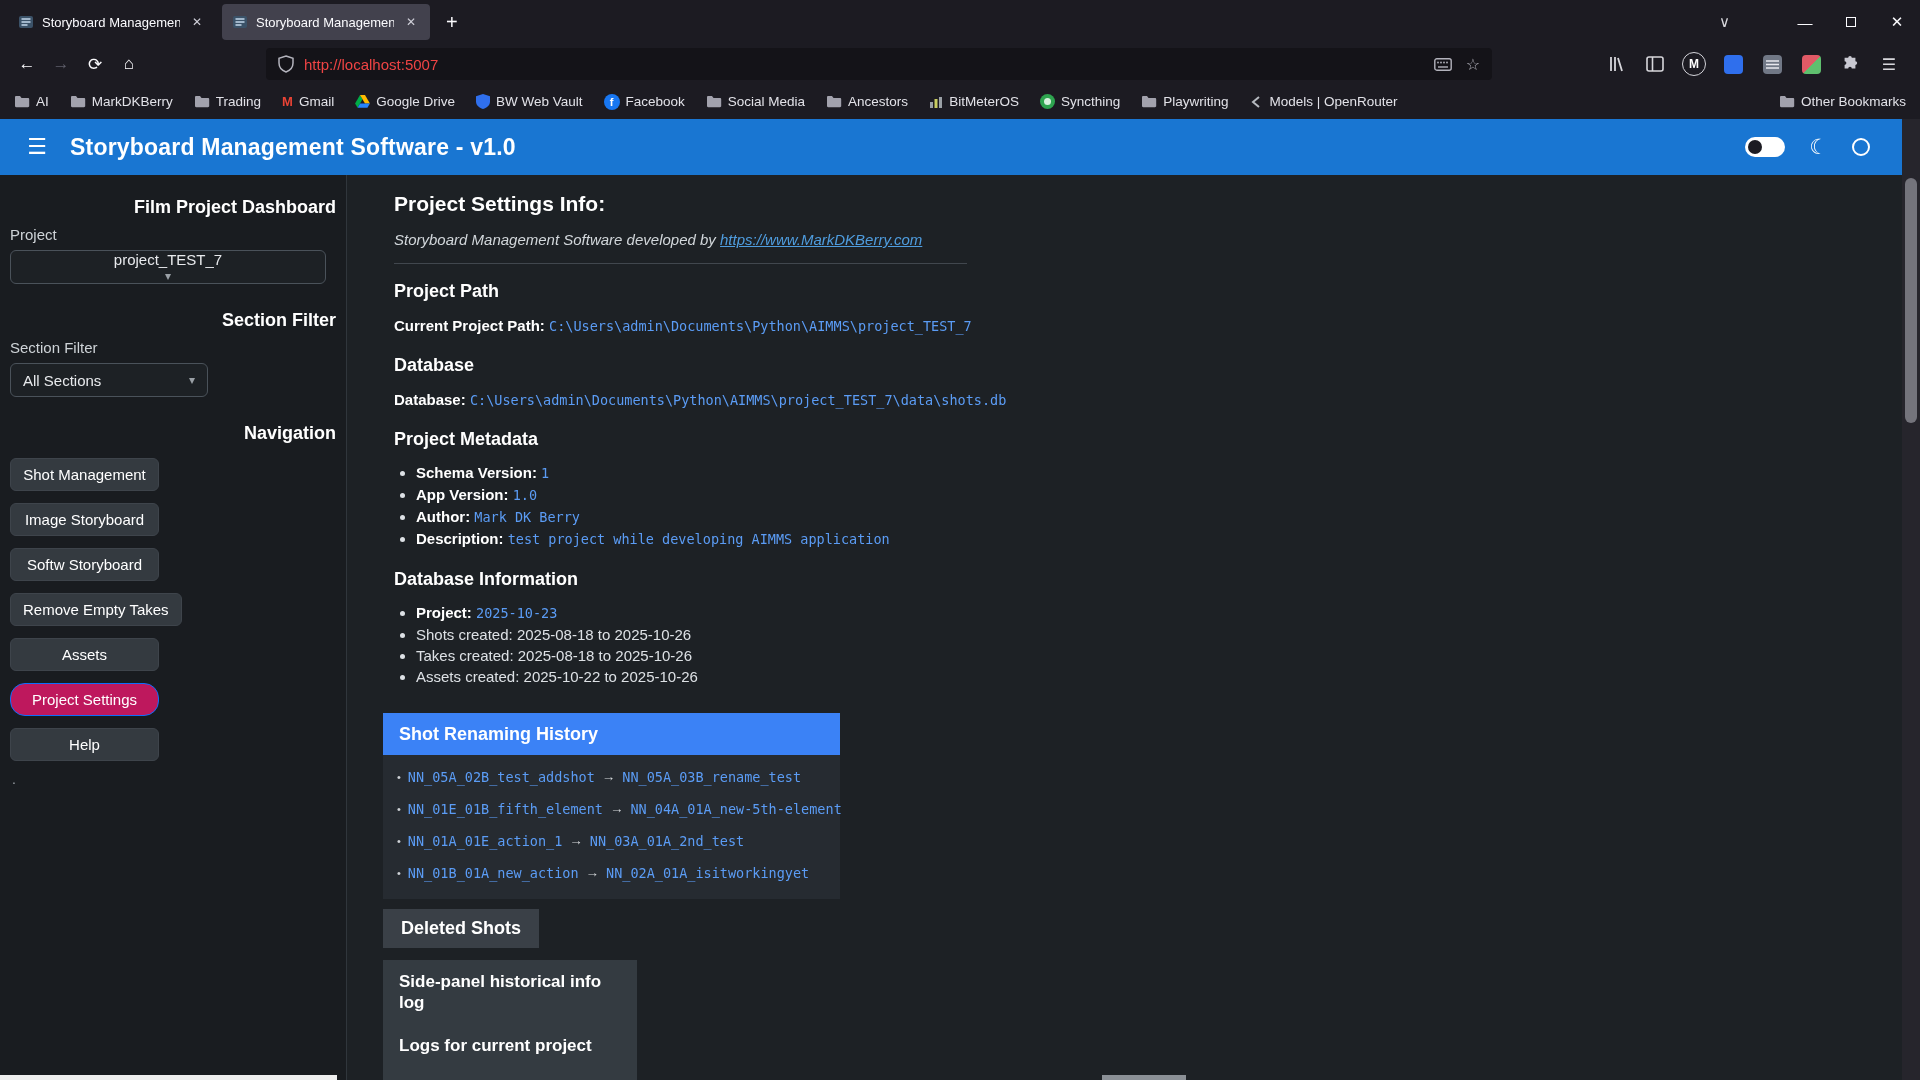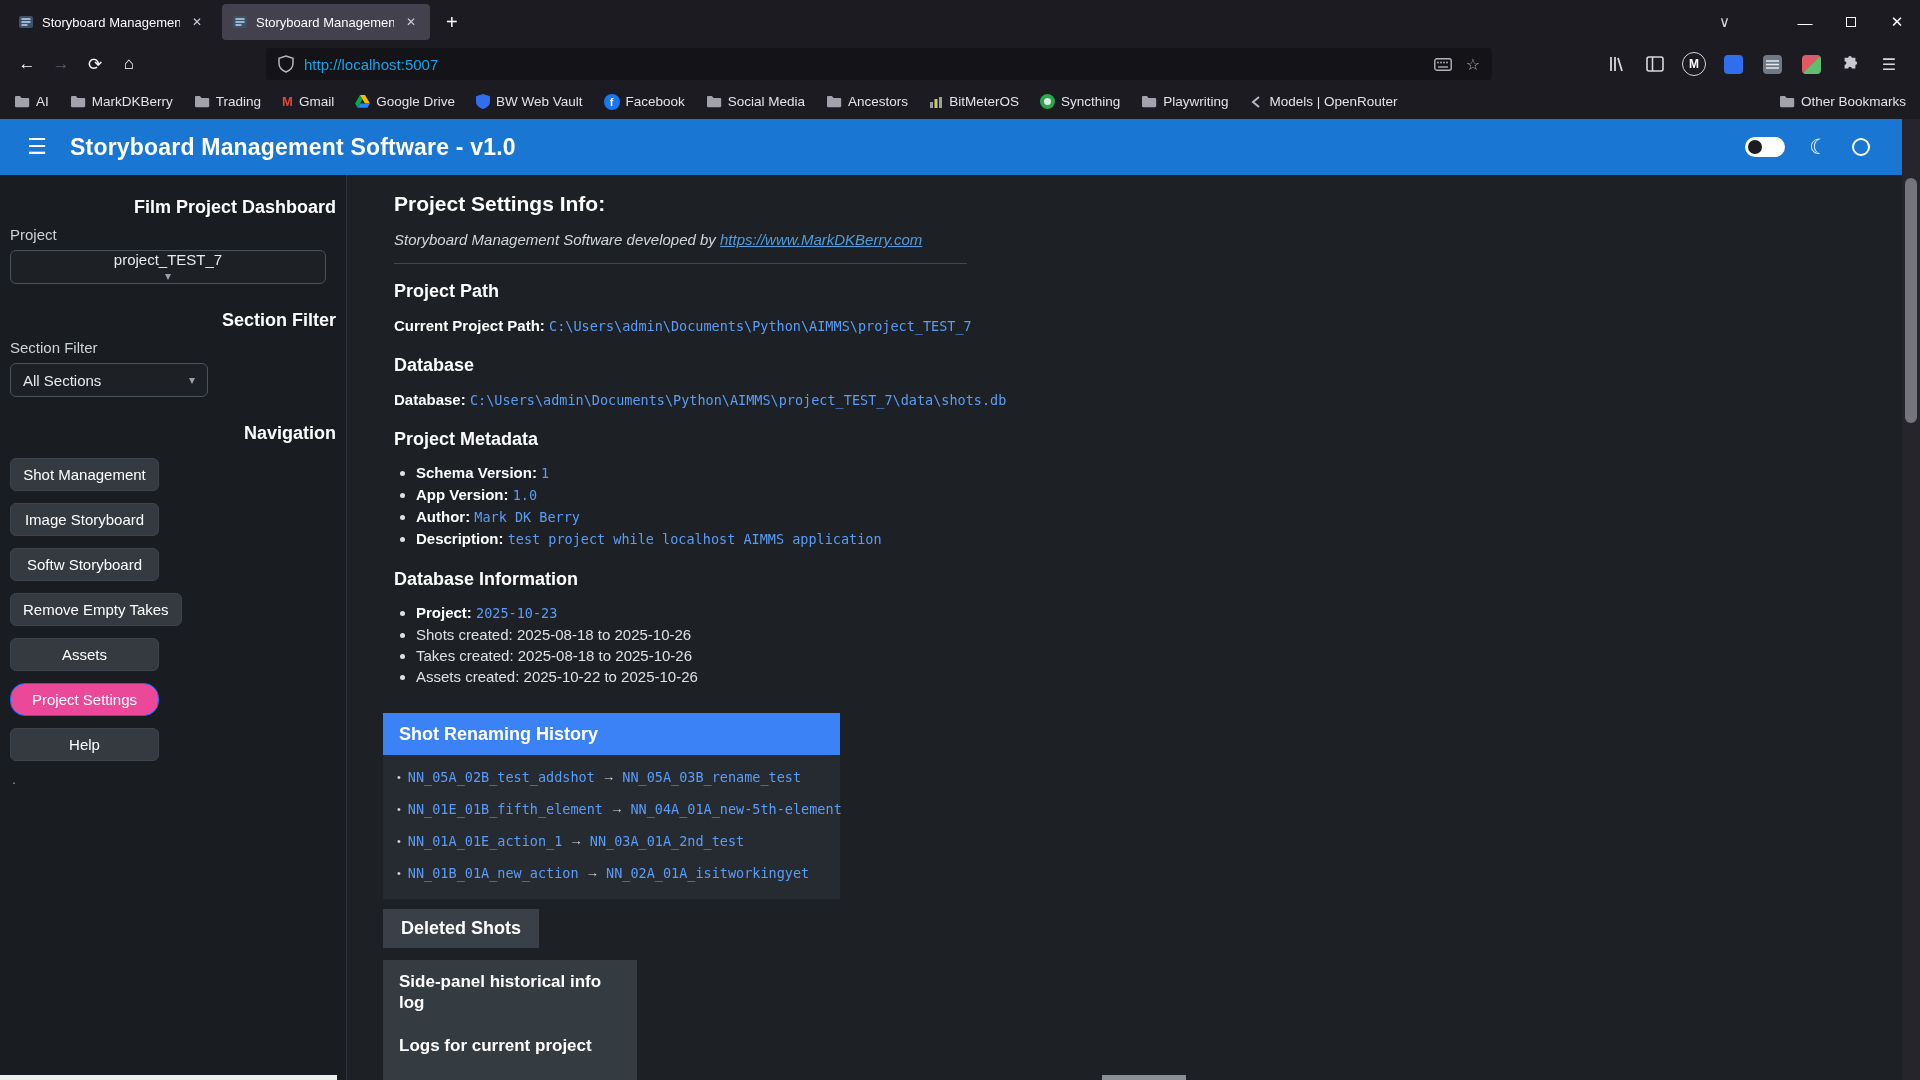--- a/index.html
+++ b/index.html
@@ -20,21 +20,21 @@
   .tabbar-right { position: absolute; right: 0; top: 0; height: 44px; display: flex; align-items: center; }
   .tab-list-btn { color: #d7d7dc; font-size: 15px; padding: 4px 12px; margin-right: 40px; }
   .win-btn { width: 46px; height: 44px; display: flex; align-items: center; justify-content: center; color: #fbfbfe; font-size: 15px; }
   .max-box { width: 10px; height: 10px; border: 1.5px solid #fbfbfe; display: inline-block; }
 
   
   .nav-bar { height: 40px; display: flex; align-items: center; padding: 0 10px; background: #1c1b22; }
   .nav-btn { width: 34px; height: 32px; border-radius: 4px; display: flex; align-items: center; justify-content: center; color: #fbfbfe; font-size: 17px; }
   .nav-btn.disabled { color: #5f5f6b; }
   .urlbar { margin-left: 120px; width: 1226px; height: 32px; background: #141318; border-radius: 4px; display: flex; align-items: center; padding: 0 12px; gap: 10px; }
-  .url-text { font-size: 15px; color: #0ea5e9; flex: 1; }
+  .url-text { font-size: 15px; color: #ef4444; flex: 1; }
   .url-right-icons { display: flex; align-items: center; gap: 14px; color: #b3b3bc; }
   .star { font-size: 16px; color: #b3b3bc; }
   .nav-right { margin-left: auto; display: flex; align-items: center; gap: 9px; padding-right: 6px; }
   .toolbar-icon { width: 30px; height: 30px; display: flex; align-items: center; justify-content: center; border-radius: 4px; color: #d7d7dc; font-size: 16px; }
   .avatar-m { width: 24px; height: 24px; border-radius: 50%; border: 1.5px solid #d5d5db; color: #fff; font-size: 12px; font-weight: bold; display: flex; align-items: center; justify-content: center; }
   .ext-sq { width: 19px; height: 19px; border-radius: 4px; }
   .ext-blue { background: #2f6fed; }
   .ext-gray { background: #717886; display:flex; align-items:center; justify-content:center; }
   .ext-multi { background: linear-gradient(135deg, #e05a66 0 50%, #5fbf6e 50% 100%); }
 
@@ -66,21 +66,21 @@
   .sidebar { width: 347px; flex: none; background: #191c20; border-right: 1px solid #30363c; padding: 22px 10px 0 10px; }
   .sb-h { font-size: 18px; font-weight: bold; color: #fff; text-align: right; }
   .sb-label { font-size: 15px; color: #ced3d7; margin-top: 8px; }
   .sb-select { margin-top: 7px; height: 34px; border: 1px solid #4a525a; border-radius: 6px; background: #1d2125; display: flex; align-items: center; justify-content: space-between; padding: 0 12px; color: #e8eaed; font-size: 15px; }
   .sb-select.project { width: 316px; flex-direction: column; }
   .sb-select.filter { width: 198px; }
   .caret { color: #9aa0a6; font-size: 12px; }
   .mt26 { margin-top: 26px; }
   .nav-stack { margin-top: 14px; display: flex; flex-direction: column; gap: 12px; align-items: flex-start; }
   .sb-btn { min-width: 149px; height: 33px; background: #343a40; border: 1px solid #3e444b; border-radius: 6px; color: #fff; font-size: 15px; display: flex; align-items: center; justify-content: center; padding: 0 12px; }
-  .sb-btn.active { background: #ec4899; border-color: #0d6efd; border-radius: 15px; }
+  .sb-btn.active { background: #be185d; border-color: #0d6efd; border-radius: 15px; }
   .sb-dot { color: #9aa0a6; font-size: 14px; margin-top: 10px; margin-left: 2px; }
 
   
   .main { flex: 1; padding: 16px 0 0 36px; color: #dde1e5; overflow: hidden; min-width: 0; }
   .ind { margin-left: 11px; }
   .m-title { font-size: 21px; font-weight: bold; color: #fff; line-height: 26px; }
   .credit { margin-top: 14px; font-style: italic; font-size: 15px; color: #d2d7db; line-height: 18px; }
   .credit a { color: #4f9ddf; font-style: italic; }
   .rule { width: 573px; border-top: 1px solid #41474e; margin-top: 14px; }
   .h4 { font-size: 18px; font-weight: bold; color: #fff; line-height: 22px; }
@@ -376,21 +376,21 @@
         <div class="h4 ind mt18">Database</div>
         <div class="body-line ind">
           <span class="lbl">Database: </span><span class="mono">C:\Users\admin\Documents\Python\AIMMS\project_TEST_7\data\shots.db</span>
         </div>
 
         <div class="h4 ind mt18">Project Metadata</div>
         <ul class="blist">
           <li><span class="lbl">Schema Version: </span><span class="mono">1</span></li>
           <li><span class="lbl">App Version: </span><span class="mono">1.0</span></li>
           <li><span class="lbl">Author: </span><span class="mono">Mark DK Berry</span></li>
-          <li><span class="lbl">Description: </span><span class="mono">test project while localhost AIMMS application</span></li>
+          <li><span class="lbl">Description: </span><span class="mono">test project while developing AIMMS application</span></li>
         </ul>
 
         <div class="h4 ind mt18">Database Information</div>
         <ul class="blist">
           <li><span class="lbl">Project: </span><span class="mono">2025-10-23</span></li>
           <li><span>Shots created: 2025-08-18 to 2025-10-26</span></li>
           <li><span>Takes created: 2025-08-18 to 2025-10-26</span></li>
           <li><span>Assets created: 2025-10-22 to 2025-10-26</span></li>
         </ul>
 

